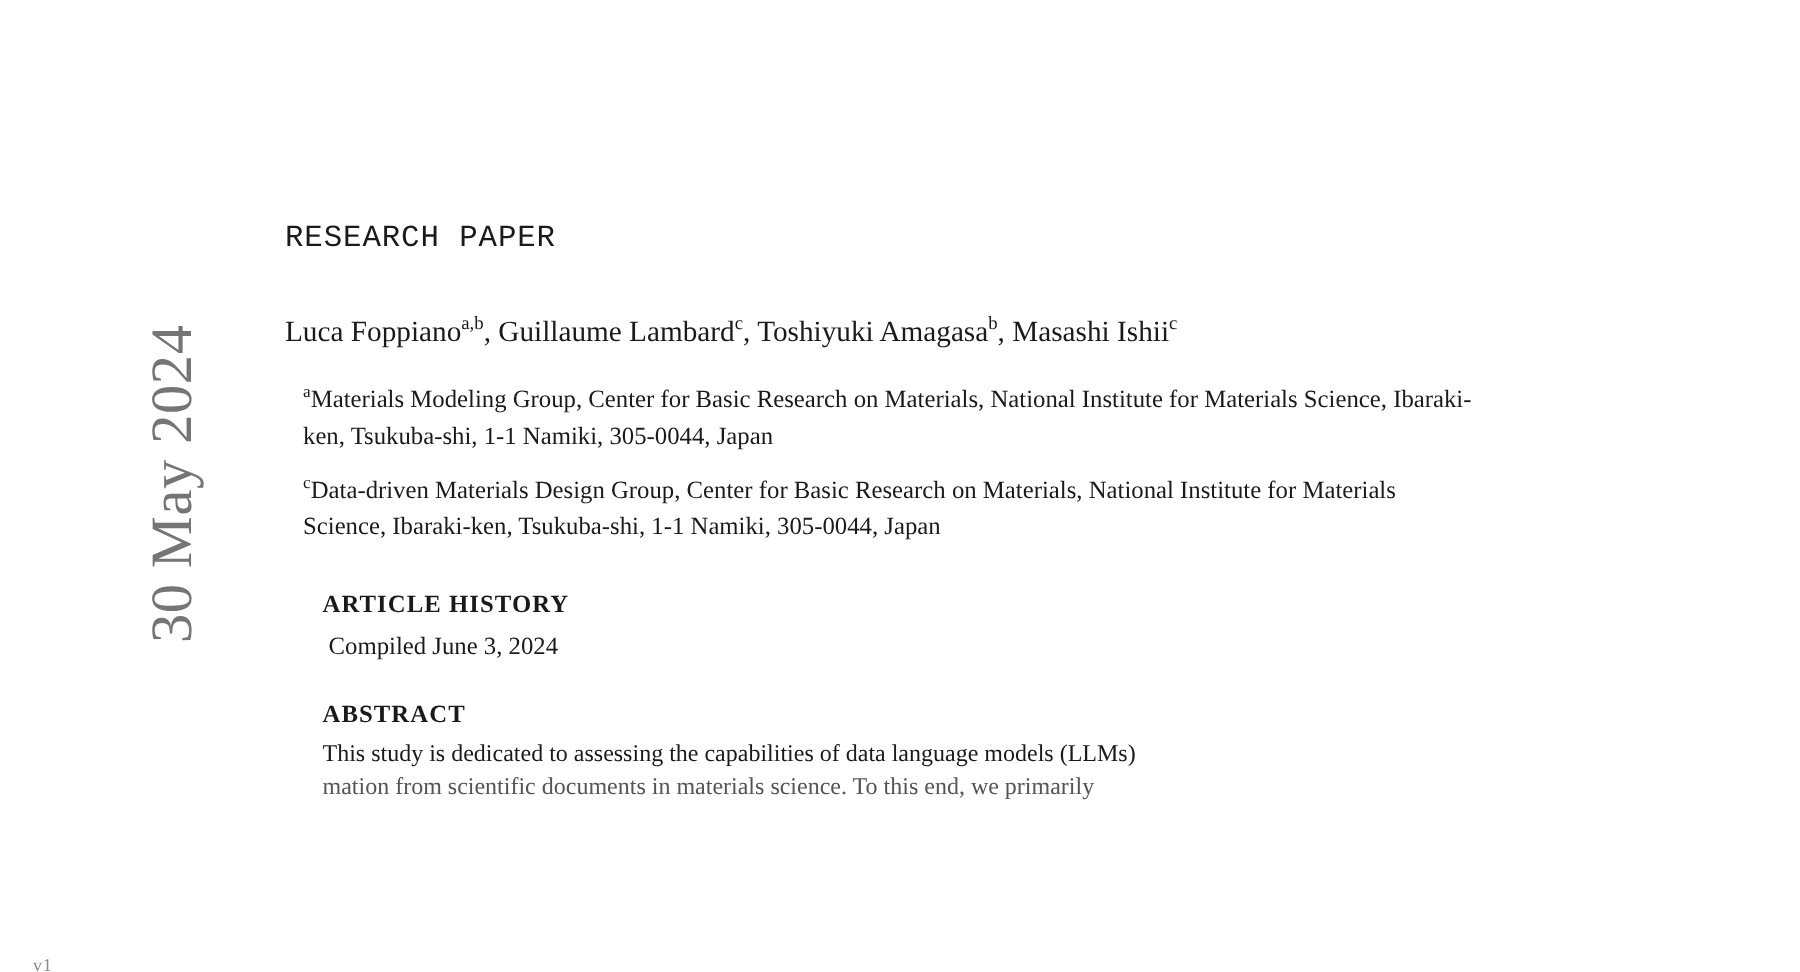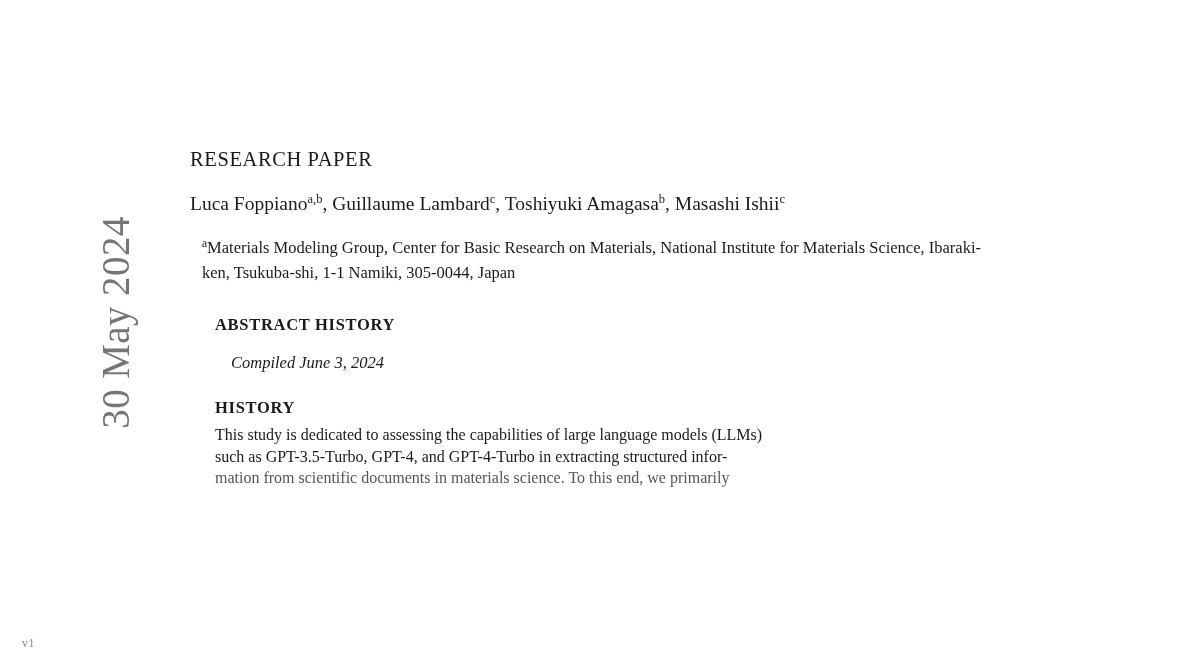--- a/index.html
+++ b/index.html
@@ -50,22 +50,23 @@
   #content {
     position: absolute;
     left: 190px;
     top: 148px;
     width: 800px;
   }
   .kicker {
     font-size: 20.5px;
     letter-spacing: 0.6px;
     color: #1a1a1a;
-    margin: 0 0 20px 0;
+    margin: 0 0 38px 0;
     font-weight: 400;
+    font-family: Liberation Mono, monospace;
   }
   h1.title {
     font-size: 25px;
     font-weight: bold;
     line-height: 1.28;
     margin: 0 0 28px 0;
     letter-spacing: 0.1px;
     width: 790px;
   }
   .authors {
@@ -99,22 +100,21 @@
   }
   .meta-heading {
     font-size: 16.5px;
     font-weight: bold;
     letter-spacing: 0.7px;
     margin: 0 0 6px 0;
   }
   .meta-text {
     font-size: 16.5px;
     line-height: 1.4;
-    margin: 16px;
-    font-style: italic;
+    margin: 4px;
   }
   .abstract-block {
     margin-top: 24px;
     padding-left: 25px;
     width: 700px;
   }
   .abstract-text {
     font-size: 16px;
     line-height: 1.35;
     margin: 0;
@@ -137,28 +137,28 @@
 
     <p class="kicker">RESEARCH PAPER</p>
 
 
     <p class="authors">
       <span><span>Luca Foppiano</span><sup>a,b</sup><span>, </span></span><span><span>Guillaume Lambard</span><sup>c</sup><span>, </span></span><span><span>Toshiyuki Amagasa</span><sup>b</sup><span>, </span></span><span><span>Masashi Ishii</span><sup>c</sup></span>
     </p>
 
     <div class="affiliations">
       <p class="aff-block"><sup>a</sup><span>Materials Modeling Group, Center for Basic Research on Materials, National Institute for Materials Science, Ibaraki-ken, Tsukuba-shi, 1-1 Namiki, 305-0044, Japan</span></p>
+      <p class="aff-block"><sup>c</sup><span>Data-driven Materials Design Group, Center for Basic Research on Materials, National Institute for Materials Science, Ibaraki-ken, Tsukuba-shi, 1-1 Namiki, 305-0044, Japan</span></p>
     </div>
 
     <div class="meta-block">
-      <p class="meta-heading">ABSTRACT HISTORY</p>
+      <p class="meta-heading">ARTICLE HISTORY</p>
       <p class="meta-text">Compiled June 3, 2024</p>
     </div>
 
     <div class="abstract-block">
-      <p class="meta-heading">HISTORY</p>
-      <p class="abstract-text">This study is dedicated to assessing the capabilities of large language models (LLMs)</p>
-      <p class="abstract-text">such as GPT-3.5-Turbo, GPT-4, and GPT-4-Turbo in extracting structured infor-</p>
+      <p class="meta-heading">ABSTRACT</p>
+      <p class="abstract-text">This study is dedicated to assessing the capabilities of data language models (LLMs)</p>
       <p class="abstract-text fade-line">mation from scientific documents in materials science. To this end, we primarily</p>
     </div>
 
   </div>
 </div>
 
 </body></html>

